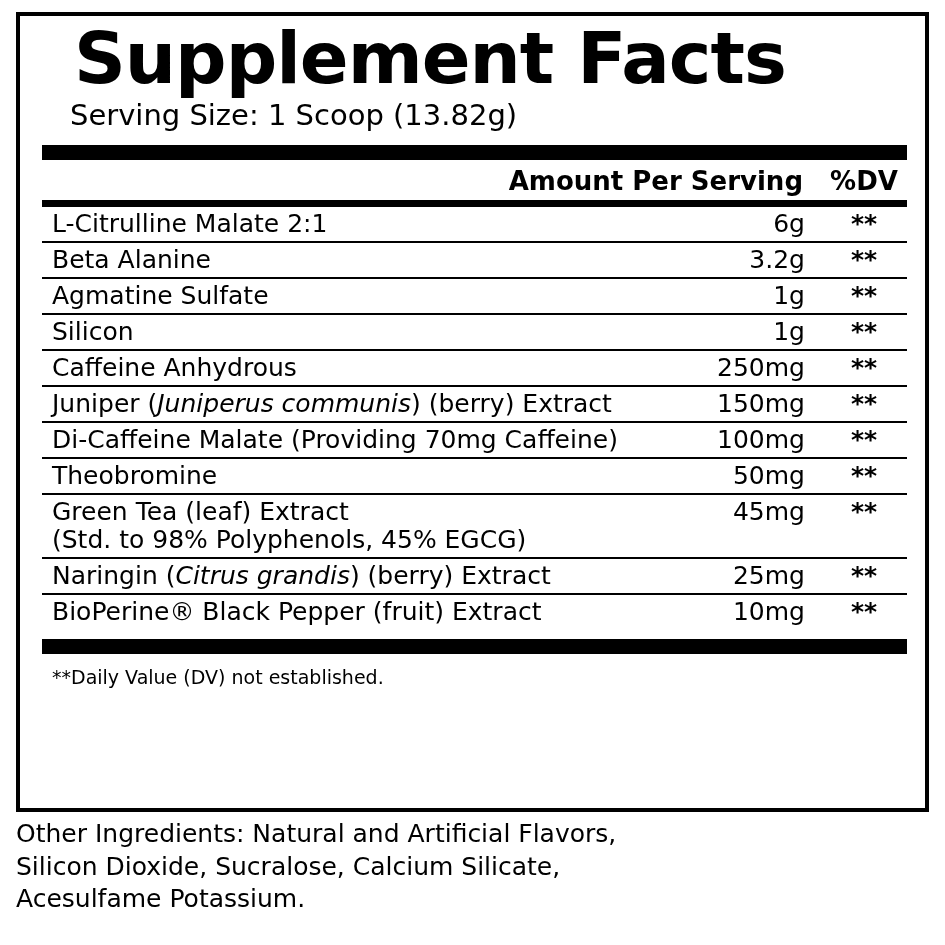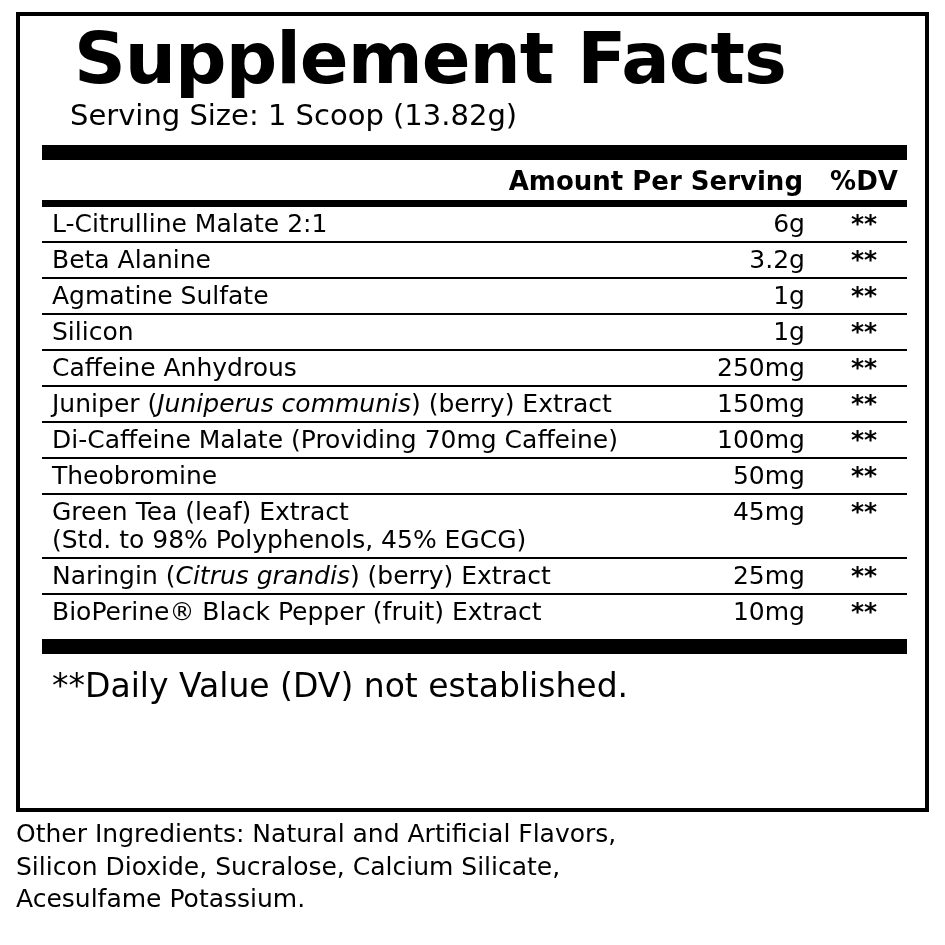--- a/index.html
+++ b/index.html
@@ -108,21 +108,21 @@
     font-weight: bold;
     white-space: nowrap;
   }
   .sub-line {
     display: block;
   }
   .ital {
     font-style: italic;
   }
   .footnote {
-    font-size: 33px;
+    font-size: 19px;
     padding: 12px 0 0 10px;
   }
   .other {
     position: absolute;
     left: 16px;
     top: 818px;
     width: 913px;
     font-size: 25px;
     line-height: 1.3;
   }

